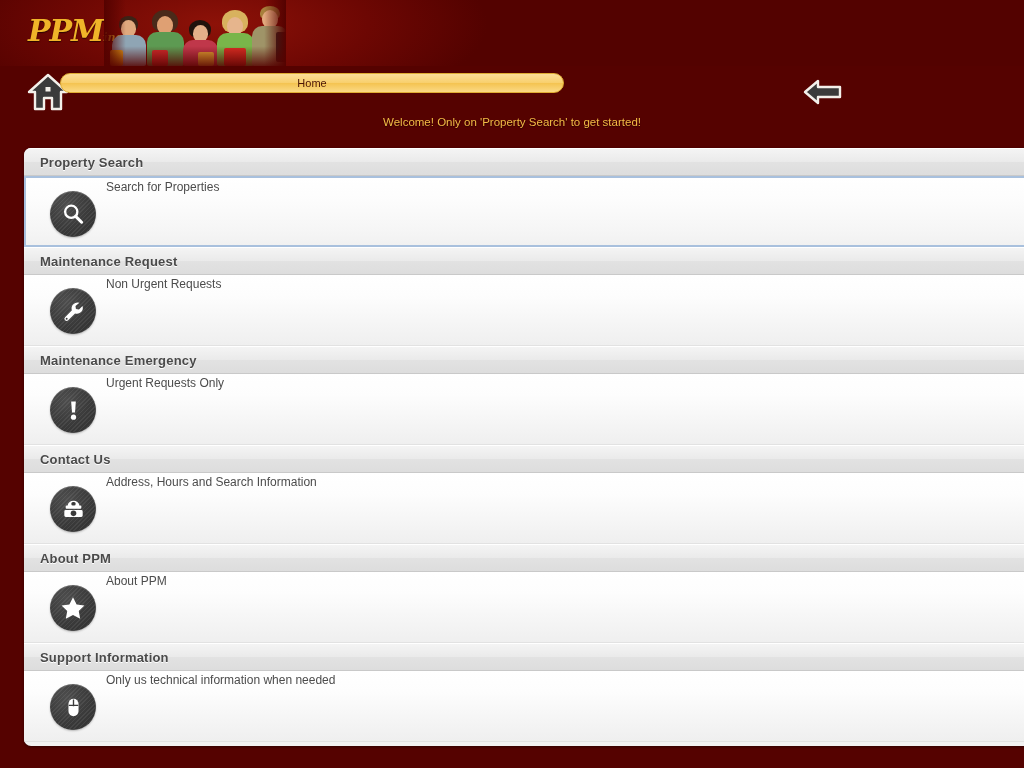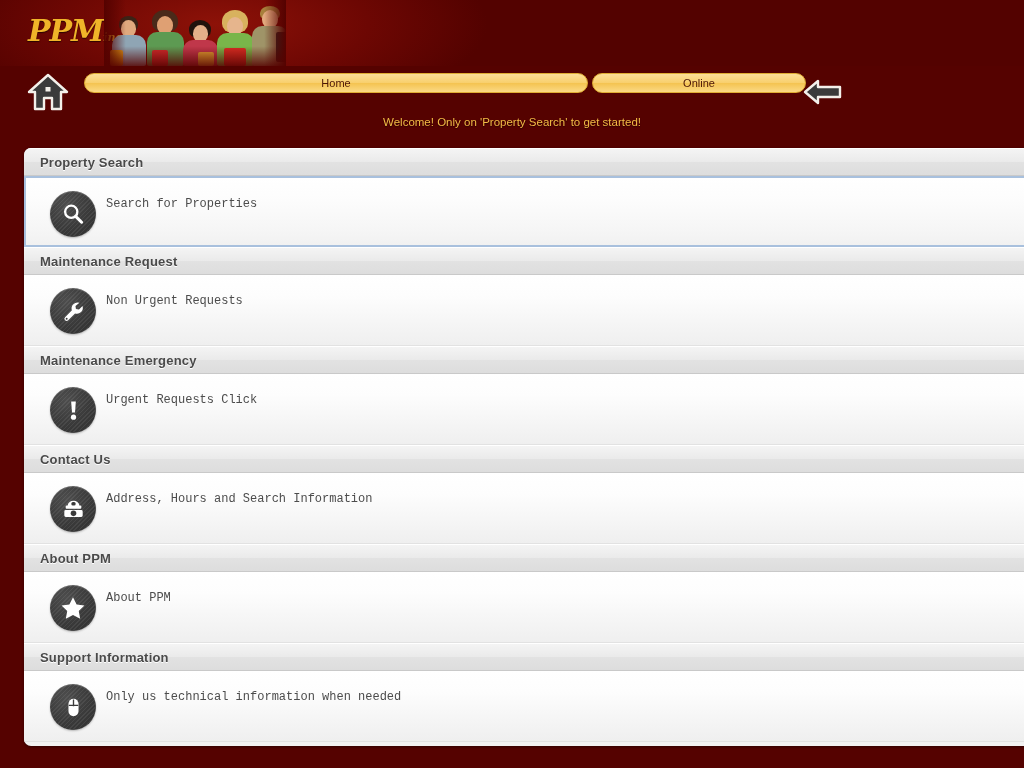--- a/index.html
+++ b/index.html
@@ -114,21 +114,21 @@
     position: absolute;
     left: 802px;
     top: 6px;
     width: 42px;
     height: 32px;
     cursor: pointer;
   }
 
   .tabs {
     position: absolute;
-    left: 84px;
+    left: 60px;
     top: 3px;
     width: 720px;
     height: 20px;
     display: flex;
     gap: 4px;
   }
 
   .tab {
     height: 20px;
     background: linear-gradient(to bottom, #fbd989 0%, #f7cb63 48%, #f3c14c 52%, #f8d membrane 100%);
@@ -216,24 +216,23 @@
     box-shadow: inset 0 1px 1px rgba(255,255,255,.18), 0 1px 2px rgba(0,0,0,.25);
     display: flex;
     align-items: center;
     justify-content: center;
   }
   .item-icon svg { display: block; }
 
   .item-label {
     position: absolute;
     left: 82px;
-    top: 19px;
+    top: 2px;
     font-size: 12px;
     color: #4c4c4c;
-    font-family: Liberation Mono, monospace;
   }
 
   .selected .item-icon { left: 24px; }
   .selected .item-label { left: 80px; }
 </style>
 </head>
 <body>
 
 <div class="banner">
   <div class="banner-bg"></div>
@@ -286,21 +285,20 @@
 
   <div class="home-icon-wrap">
     <svg viewBox="0 0 44 40" width="44" height="40">
       <path d="M22 3 L41 20 L35 20 L35 37 L26 37 L26 26 L18 26 L18 37 L9 37 L9 20 L3 20 Z" fill="#3b3b3b" stroke="#f3f0ea" stroke-width="2.4" stroke-linejoin="round"></path>
       <rect x="19.5" y="15" width="5" height="4.5" fill="#f3f0ea"></rect>
     </svg>
   </div>
 
   <div class="tabs">
     <div class="tab tab-home">Home</div>
-    <div class="tab tab-online">Online</div>
   </div>
 
   <div class="back-arrow-wrap">
     <svg viewBox="0 0 42 32" width="42" height="32">
       <path d="M3 16 L16 5 L16 11 L38 11 L38 21 L16 21 L16 27 Z" fill="#3b3b3b" stroke="#f3f0ea" stroke-width="2.4" stroke-linejoin="round"></path>
     </svg>
   </div>
 </div>
 
 <div class="welcome">Welcome! Only on 'Property Search' to get started!</div>
@@ -330,21 +328,21 @@
   </div>
 
   <div class="section-header">Maintenance Emergency</div>
   <div class="item-row">
     <div class="item-icon">
       <svg viewBox="0 0 30 30" width="27" height="27">
         <path d="M12.4 5 h5.2 l-0.9 12.2 h-3.4 Z" fill="#ffffff"></path>
         <circle cx="15" cy="22.4" r="2.9" fill="#ffffff"></circle>
       </svg>
     </div>
-    <div class="item-label">Urgent Requests Click</div>
+    <div class="item-label">Urgent Requests Only</div>
   </div>
 
   <div class="section-header">Contact Us</div>
   <div class="item-row">
     <div class="item-icon">
       <svg viewBox="0 0 30 30" width="27" height="27">
         <path d="M8.5 10.5 a6.5 5.2 0 0 1 13 0 l1.2 0 a1 1 0 0 1 1 1 l0 1.6 a1 1 0 0 1 -1 1 l-15.4 0 a1 1 0 0 1 -1 -1 l0 -1.6 a1 1 0 0 1 1 -1 Z" fill="#ffffff"></path>
         <rect x="12.6" y="6.6" width="4.8" height="4" rx="1.8" fill="#3a3a3a"></rect>
         <path d="M6.4 15.6 h17.2 a1.6 1.6 0 0 1 1.6 1.6 l0 4.4 a1.6 1.6 0 0 1 -1.6 1.6 l-17.2 0 a1.6 1.6 0 0 1 -1.6 -1.6 l0 -4.4 a1.6 1.6 0 0 1 1.6 -1.6 Z" fill="#ffffff"></path>
         <circle cx="15" cy="19.3" r="3.1" fill="#3a3a3a"></circle>

